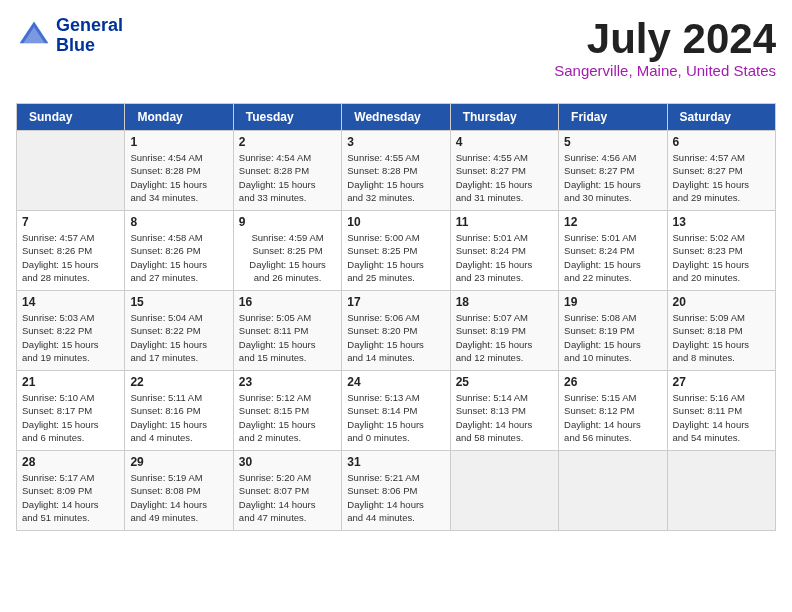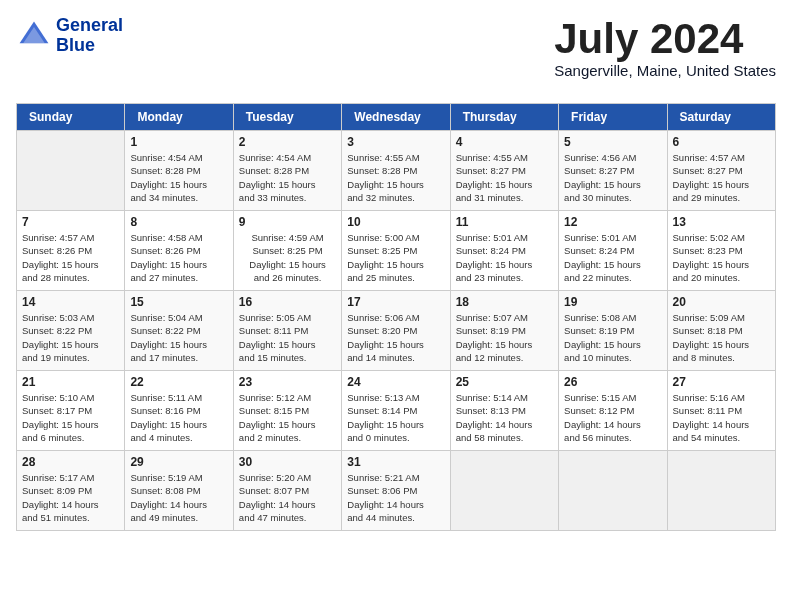--- a/index.html
+++ b/index.html
@@ -25,30 +25,31 @@
       font-size: 18px;
       font-weight: bold;
       color: #003399;
       line-height: 1.1;
     }
     .logo-icon {
       width: 36px;
       height: 36px;
     }
     .title-block {
+      text-align: right;
     }
     .month-title {
       font-size: 42px;
       font-weight: bold;
       color: #222;
       line-height: 1.1;
     }
     .location {
       font-size: 15px;
-      color: #0f172a;
+      color: #a21caf;
     }
     table {
       width: 100%;
       border-collapse: collapse;
       font-size: 10px;
     }
     thead tr th {
       background-color: #2255aa;
       color: #fff;
       padding: 6px 12px;

